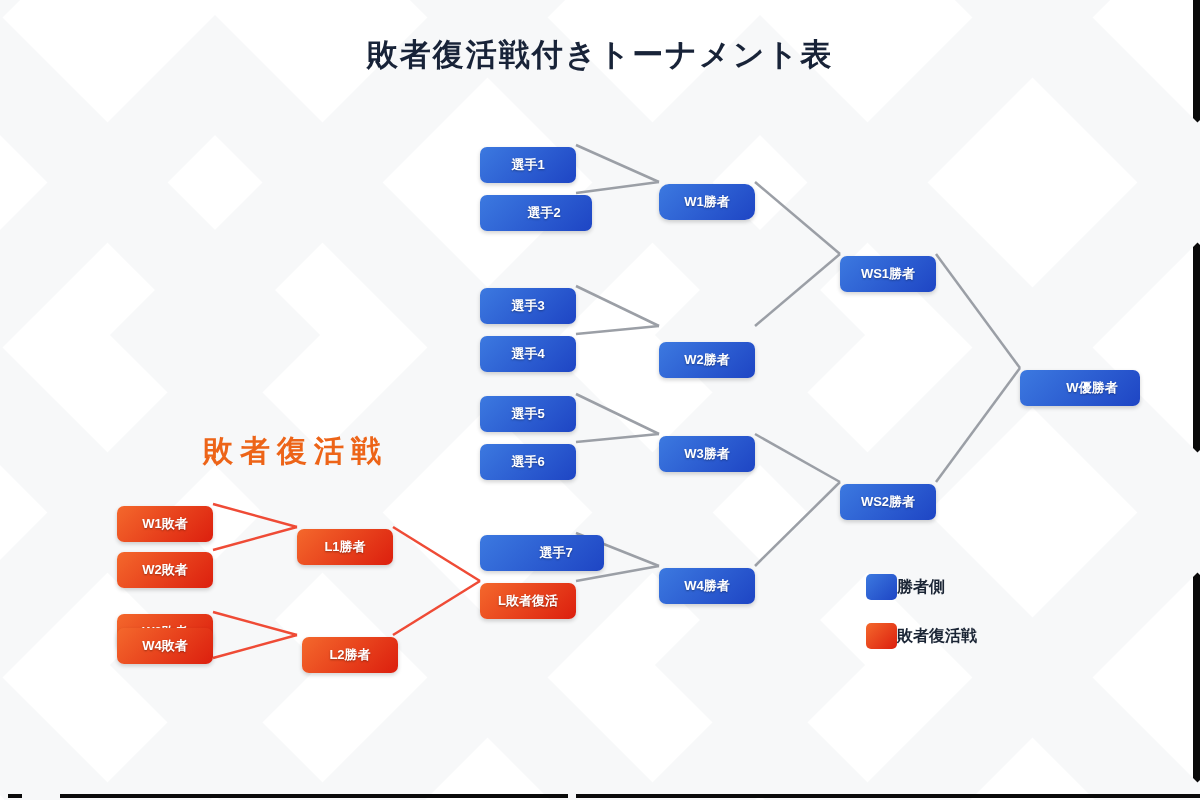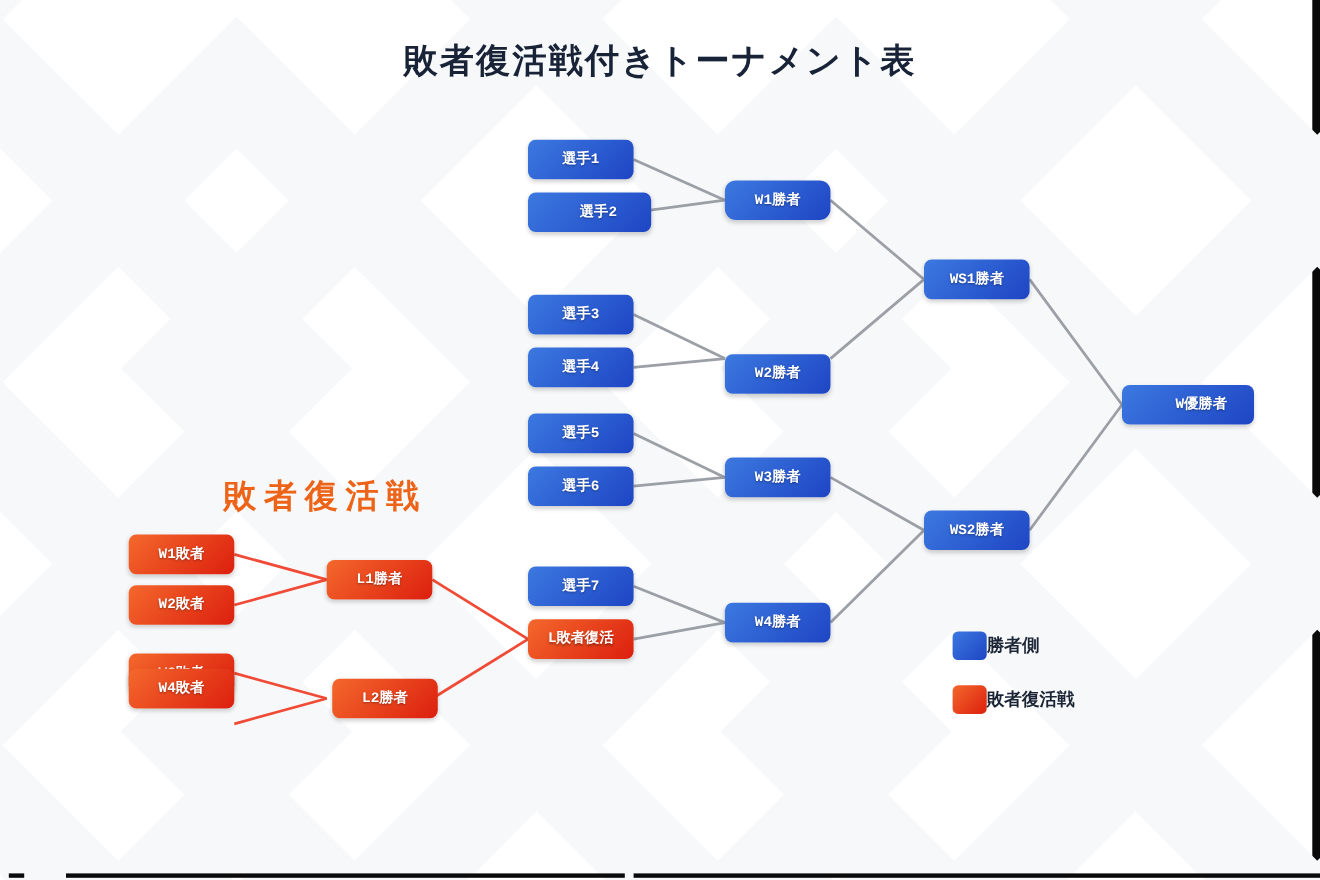--- a/index.html
+++ b/index.html
@@ -1,19 +1,19 @@
 <!DOCTYPE html>
 <html><head>
 <meta charset="utf-8">
 <style>
   html,body{margin:0;padding:0;background:#ffffff;}
   .canvas{
     position:relative;width:1200px;height:800px;overflow:hidden;
     background:#ffffff;
-    font-family:Liberation Mono, monospace;
+    font-family:Liberation Sans, sans-serif;
   }
   svg.layer{position:absolute;left:0;top:0;width:1200px;height:800px;}
   #bg{z-index:0;}
   #edges{z-index:1;}
   #fg{z-index:6;}
   .title{
     position:absolute;left:0;top:34px;width:1200px;z-index:3;
     text-align:center;font-size:31px;font-weight:bold;letter-spacing:2px;
     color:#182338;
   }
@@ -22,20 +22,21 @@
     font-size:30px;font-weight:bold;letter-spacing:7px;
     color:#ed6418;white-space:nowrap;
   }
   #nodes{position:absolute;left:0;top:0;width:1200px;height:800px;z-index:2;}
   .node{
     position:absolute;width:96px;height:36px;border-radius:7px;
     color:#ffffff;font-size:13px;font-weight:bold;line-height:36px;
     text-align:center;white-space:nowrap;
     text-shadow:0 1px 2px rgba(0,0,0,0.35);
     box-shadow:0 2px 4px rgba(0,0,0,0.18);
+    margin-top:20px;
   }
   .node.winner{background:linear-gradient(135deg,#3c79e0 0%,#1e45c4 100%);}
   .node.loser{background:linear-gradient(135deg,#f4682c 0%,#dc1f0e 100%);}
   .legend{position:absolute;left:866px;top:574px;z-index:3;}
   .legend-item{display:flex;align-items:center;margin-bottom:23px;}
   .swatch{width:31px;height:26px;border-radius:5px;display:inline-block;}
   .swatch.winner{background:linear-gradient(135deg,#3c79e0 0%,#1e45c4 100%);}
   .swatch.loser{background:linear-gradient(135deg,#f4682c 0%,#dc1f0e 100%);}
   .legend-label{
     font-size:16px;font-weight:bold;color:#1b2535;
@@ -89,21 +90,21 @@
     </svg>
   <div class="title">敗者復活戦付きトーナメント表</div>
   <div class="losers-heading">敗者復活戦</div>
   <div id="nodes">
       <div class="node winner" style="left: 480px; top: 127px;">選手1</div>
       <div class="node winner" style="left: 480px; top: 175px; padding-left: 16px;">選手2</div>
       <div class="node winner" style="left: 480px; top: 268px;">選手3</div>
       <div class="node winner" style="left: 480px; top: 316px;">選手4</div>
       <div class="node winner" style="left: 480px; top: 376px;">選手5</div>
       <div class="node winner" style="left: 480px; top: 424px;">選手6</div>
-      <div class="node winner" style="left: 480px; top: 515px;">選手7</div>
+      <div class="node winner" style="left: 480px; top: 515px; padding-left: 28px;">選手7</div>
       <div class="node loser" style="left: 480px; top: 563px;">L敗者復活</div>
       <div class="node winner" style="left: 659px; top: 164px; border-radius: 10px;">W1勝者</div>
       <div class="node winner" style="left: 659px; top: 322px;">W2勝者</div>
       <div class="node winner" style="left: 659px; top: 416px;">W3勝者</div>
       <div class="node winner" style="left: 659px; top: 548px;">W4勝者</div>
       <div class="node winner" style="left: 840px; top: 236px;">WS1勝者</div>
       <div class="node winner" style="left: 840px; top: 464px;">WS2勝者</div>
       <div class="node winner" style="left: 1020px; top: 350px; padding-left: 24px;">W優勝者</div>
       <div class="node loser" style="left: 117px; top: 486px;">W1敗者</div>
       <div class="node loser" style="left: 117px; top: 532px;">W2敗者</div>

